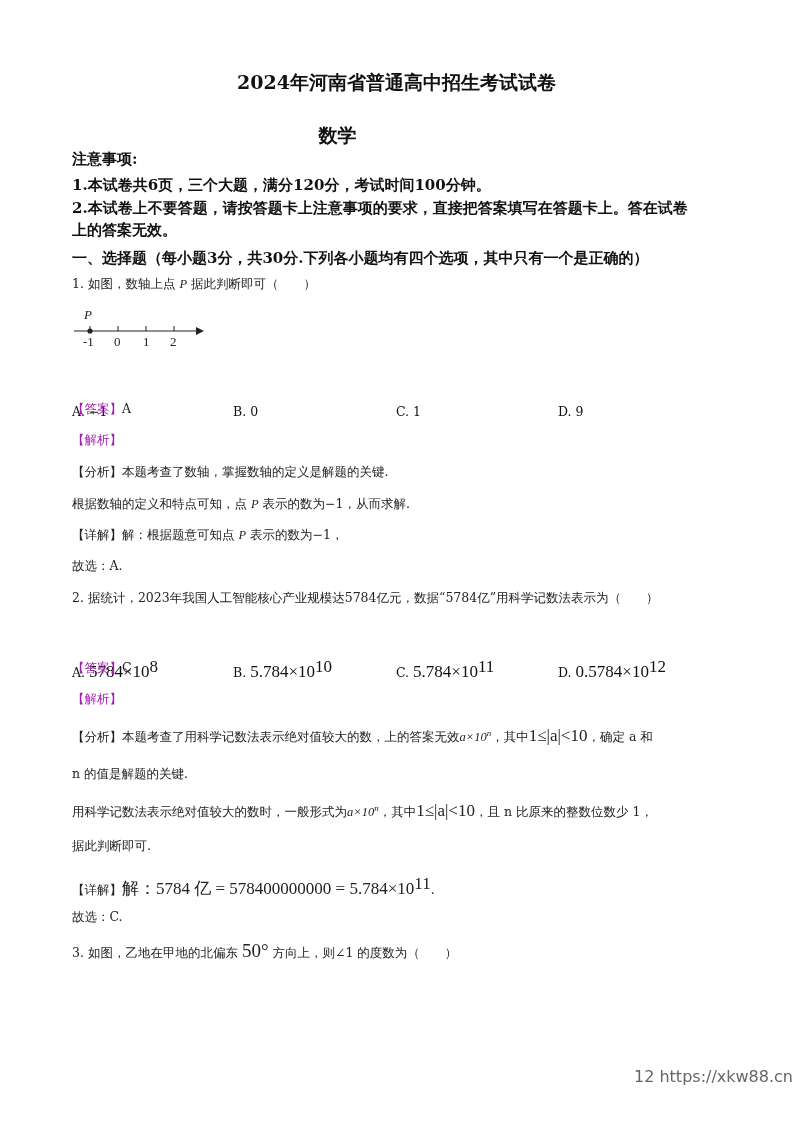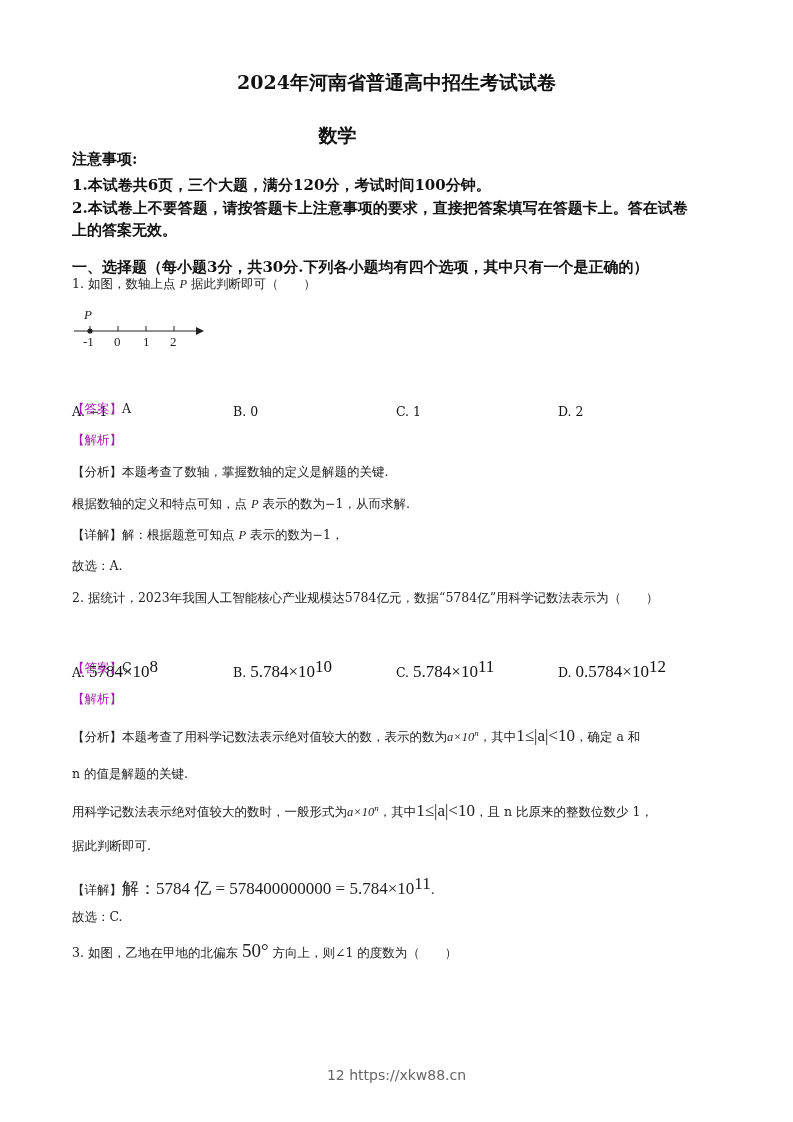--- a/index.html
+++ b/index.html
@@ -8,35 +8,35 @@
   .abs { position: absolute; white-space: nowrap; }
   .title { left: 0; width: 793px; text-align: center; top: 70px; font-size: 19px; font-weight: bold; }
   .subtitle { left: 0; width: 675px; text-align: center; top: 113px; font-size: 19px; font-weight: bold; margin-top: 10px; }
   .bold14 { font-size: 15px; font-weight: bold; left: 72px; }
   .txt { font-size: 12.5px; left: 72px; color: #222; }
   .label { color: #a21caf; }
   .italic { font-style: italic; font-family: "Liberation Serif", serif; }
   .math { font-family: "Liberation Serif", serif; font-size: 17px; }
   sup { font-size: 9px; }
   .opt { position: absolute; font-size: 12.5px; margin-top: 33px; }
-  .footer { left: 0; width: 793px; text-align: center; top: 1067px; font-size: 14px; color: #666;
+  .footer { left: 0; width: 793px; text-align: right; top: 1067px; font-size: 16px; color: #666;
             font-family: "DejaVu Sans", sans-serif; }
   .numberline { position: absolute; left: 72px; top: 306px; }
 </style>
 </head>
 <body>
 
 <div class="abs title">2024年河南省普通高中招生考试试卷</div>
 <div class="abs subtitle">数学</div>
 
 <div class="abs bold14" style="top:150px">注意事项:</div>
 <div class="abs bold14" style="top:176px">1.本试卷共6页，三个大题，满分120分，考试时间100分钟。</div>
 <div class="abs bold14" style="top:199px">2.本试卷上不要答题，请按答题卡上注意事项的要求，直接把答案填写在答题卡上。答在试卷</div>
 <div class="abs bold14" style="top:221px">上的答案无效。</div>
-<div class="abs bold14" style="top:258px">一、选择题（每小题3分，共30分.下列各小题均有四个选项，其中只有一个是正确的）</div>
+<div class="abs bold14" style="top:249px">一、选择题（每小题3分，共30分.下列各小题均有四个选项，其中只有一个是正确的）</div>
 
 <div class="abs txt" style="top:276px">
   <span>1. 如图，数轴上点 </span><span class="italic">P</span><span> 据此判断即可（　　）</span>
 </div>
 
 <div class="numberline">
   <svg width="140" height="45" viewBox="0 0 140 45">
     <text x="12" y="13" font-family="Liberation Serif, serif" font-style="italic" font-size="13" fill="#222">P</text>
     <line x1="2" y1="25" x2="124" y2="25" stroke="#222" stroke-width="1"></line>
     <polygon points="124,21 132,25 124,29" fill="#222"></polygon>
@@ -48,21 +48,21 @@
     <text x="11" y="40" font-family="Liberation Serif, serif" font-size="13" fill="#222">-1</text>
     <text x="42" y="40" font-family="Liberation Serif, serif" font-size="13" fill="#222">0</text>
     <text x="71" y="40" font-family="Liberation Serif, serif" font-size="13" fill="#222">1</text>
     <text x="98" y="40" font-family="Liberation Serif, serif" font-size="13" fill="#222">2</text>
   </svg>
 </div>
 
 <div class="opt" style="left:72px;top:371px">A.  −1</div>
 <div class="opt" style="left:233px;top:371px">B. 0</div>
 <div class="opt" style="left:396px;top:371px">C. 1</div>
-<div class="opt" style="left:558px;top:371px">D. 2</div>
+<div class="opt" style="left:558px;top:371px">D. 9</div>
 
 <div class="abs txt" style="top:401px">
   <span class="label">【答案】</span><span>A</span>
 </div>
 <div class="abs txt label" style="top:432px">【解析】</div>
 <div class="abs txt" style="top:464px">
   <span>【分析】</span><span>本题考查了数轴，掌握数轴的定义是解题的关键.</span>
 </div>
 <div class="abs txt" style="top:496px">
   <span>根据数轴的定义和特点可知，点 </span><span class="italic">P</span><span> 表示的数为−1，从而求解.</span>
@@ -86,21 +86,21 @@
 <div class="opt" style="left:558px;top:624px">
   <span>D.</span>&nbsp;<span class="math">0.5784×10</span><sup class="math">12</sup>
 </div>
 
 <div class="abs txt" style="top:660px">
   <span class="label">【答案】</span><span>C</span>
 </div>
 <div class="abs txt label" style="top:691px">【解析】</div>
 
 <div class="abs txt" style="top:726px">
-  <span>【分析】</span><span>本题考查了用科学记数法表示绝对值较大的数，表示的数为</span><span class="italic">a×10</span><sup class="italic">n</sup><span>，其中</span><span class="math">1≤|a|&lt;10</span><span>，确定 a 和</span>
+  <span>【分析】</span><span>本题考查了用科学记数法表示绝对值较大的数，上的答案无效</span><span class="italic">a×10</span><sup class="italic">n</sup><span>，其中</span><span class="math">1≤|a|&lt;10</span><span>，确定 a 和</span>
 </div>
 <div class="abs txt" style="top:766px">n 的值是解题的关键.</div>
 <div class="abs txt" style="top:801px">
   <span>用科学记数法表示绝对值较大的数时，一般形式为</span><span class="italic">a×10</span><sup class="italic">n</sup><span>，其中</span><span class="math">1≤|a|&lt;10</span><span>，且 n 比原来的整数位数少 1，</span>
 </div>
 <div class="abs txt" style="top:838px">据此判断即可.</div>
 
 <div class="abs txt" style="top:874px">
   <span>【详解】</span><span class="math">解：5784 亿 = 578400000000 = 5.784×10</span><sup class="math">11</sup><span>.</span>
 </div>

